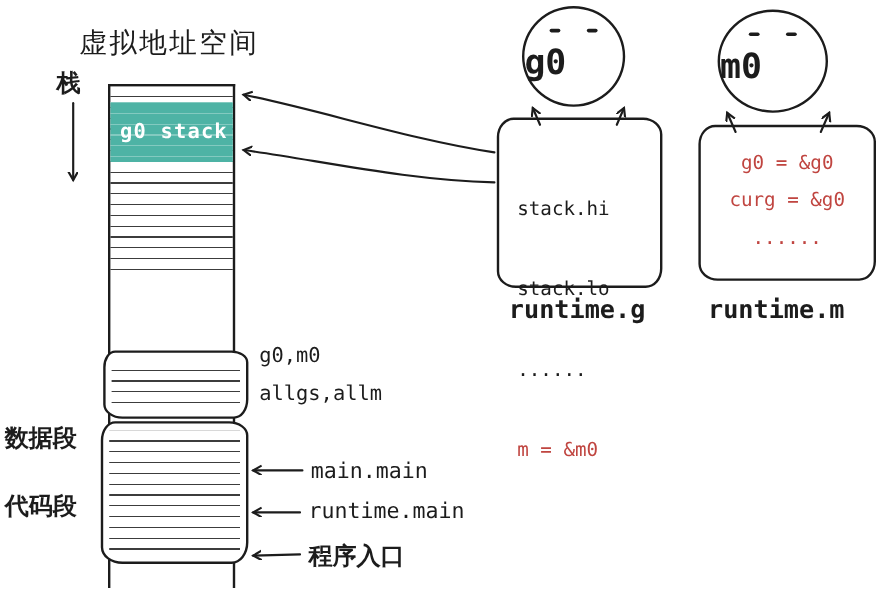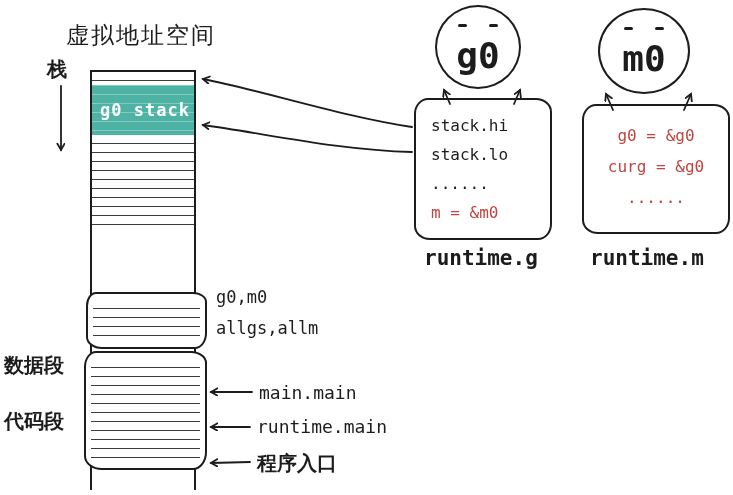--- a/index.html
+++ b/index.html
@@ -42,29 +42,29 @@
   .anno-mainmain    { left:259px; top:382px; font-size:18px; }
   .anno-runtimemain { left:257px; top:416px; font-size:18px; }
   .anno-entry       { left:257px; top:450px; font-family:"DejaVu Sans",sans-serif; font-size:20px; font-weight:700; }
 
   
   .face { position:absolute; border:2.5px solid var(--ink,#1c1c1c); border-radius:50%; background:#fff; }
   .face-g0 { left:435px; top:5px; width:86px; height:84px; }
   .face-m0 { left:598px; top:8px; width:92px; height:86px; }
   .eyes { position:absolute; top:17px; left:0; right:0; display:flex; justify-content:center; gap:22px; }
   .eyes span { width:9px; height:3px; background:var(--ink,#1c1c1c); border-radius:2px; }
-  .face-name { position:absolute; top:28px; left:0; right:0; text-align:center;
-    font-family:"DejaVu Sans Mono", monospace; font-size:36px; font-weight:600; }
+  .face-name { position:absolute; top:28px; left:0; right:0; text-align:left;
+    font-family:"DejaVu Sans Mono", monospace; font-size:29px; font-weight:600; }
 
   
   .struct-box { position:absolute; background:#fff; border:2.5px solid var(--ink,#1c1c1c);
     border-radius:14px 16px 14px 16px / 16px 14px 16px 14px;
     font-family:"DejaVu Sans Mono", monospace; font-size:16px; }
   .g-box { left:414px; top:98px; width:138px; height:142px; padding:16px 0 0 15px; }
-  .g-box .field { margin-bottom:10px; }
+  .g-box .field { margin-bottom:10px;margin-top:48px; }
   .m-box { left:582px; top:104px; width:148px; height:130px; padding-top:20px; text-align:center; }
   .m-box .field { margin-bottom:12px; }
   .red { color:var(--red,#c04540); }
 
   .caption { position:absolute; font-family:"DejaVu Sans Mono", monospace; font-size:21px; font-weight:600; }
   .g-caption { left:424px; top:246px; }
   .m-caption { left:590px; top:246px; }
 
   .arrow-layer { position:absolute; left:0; top:0; width:733px; height:495px; pointer-events:none; z-index:5; }
 </style>

